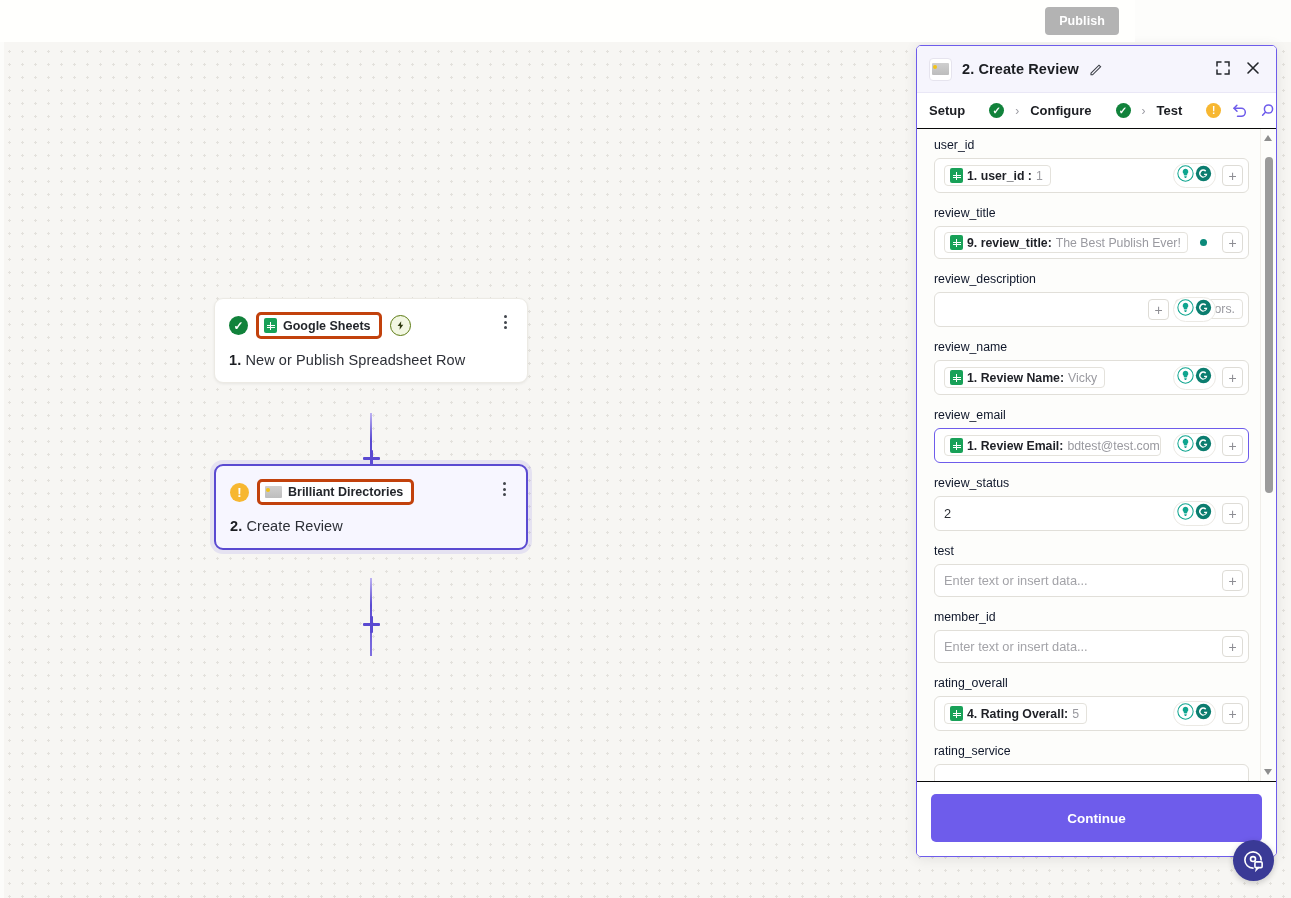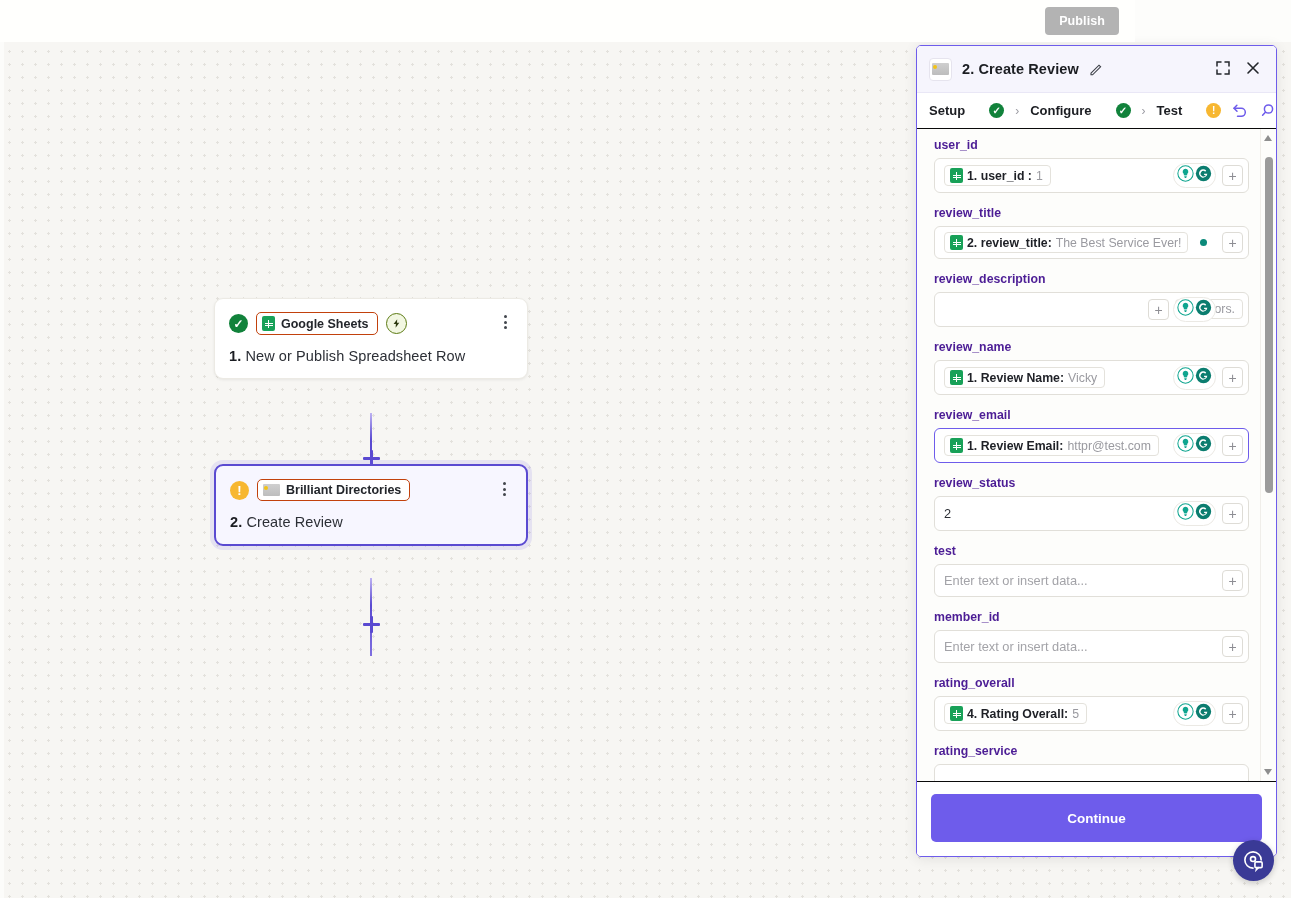--- a/index.html
+++ b/index.html
@@ -62,21 +62,21 @@
   .node-head { display: flex; align-items: center; gap: 8px; position: relative; }
   .status-circle {
     width: 19px; height: 19px; border-radius: 50%;
     display: flex; align-items: center; justify-content: center;
     color: #fff; font-size: 12px; font-weight: bold; flex: 0 0 auto;
   }
   .status-ok { background: #11823b; }
   .status-warn { background: #f7b731; color: #fff; font-size: 13px; }
   .app-chip {
     display: inline-flex; align-items: center; gap: 6px;
-    background: #ffffff; border: 1px solid #c2410c;
+    background: #ffffff; border: 3px solid #c2410c;
     border-radius: 5px; padding: 3px 8px 3px 5px;
     font-size: 12.5px; font-weight: bold; color: #23262b;
     white-space: nowrap;
   }
   .gs-icon {
     width: 13px; height: 15px; border-radius: 2px;
     background: #18a158; position: relative; flex: 0 0 auto;
   }
   .gs-icon::after {
     content: ""; position: absolute; left: 2.5px; top: 4px;
@@ -183,21 +183,21 @@
 
   
   #panel-form {
     flex: 1 1 auto; position: relative;
     background: #fdfdfb;
     border-bottom: 1px solid #0a0a0a;
     overflow: hidden;
   }
   #form-inner { padding: 9px 27px 8px 17px; }
   .field { margin-bottom: 13px; }
-  .field-label { font-size: 12.3px; font-weight: bold; color: #4c1d95; margin-bottom: 6px; }
+  .field-label { font-size: 12.3px; font-weight: normal; color: #0f172a; margin-bottom: 6px; }
   .field-box {
     background: #ffffff;
     border: 1px solid #e1dfd9;
     border-radius: 6px;
     min-height: 33px;
     display: flex; align-items: center;
     padding: 4px 5px 4px 9px;
     position: relative;
     gap: 6px;
   }
@@ -406,22 +406,22 @@
                 </svg></span>
             </span>
             <span class="add-btn">+</span>
           </div>
         </div>
         <div class="field">
           <div class="field-label">review_title</div>
           <div class="field-box">
             <span class="token">
               <span class="gs-icon"></span>
-              <span class="tk-label">2. review_title:</span>
-              <span class="tk-value">The Best Service Ever!</span>
+              <span class="tk-label">9. review_title:</span>
+              <span class="tk-value">The Best Publish Ever!</span>
             </span>
             <span class="spacer"></span>
             <span class="gr-dot"></span>
             <span class="add-btn">+</span>
           </div>
         </div>
         <div class="field">
           <div class="field-label">review_description</div>
           <div class="field-box tall">
             <span class="spacer"></span>
@@ -466,21 +466,21 @@
             </span>
             <span class="add-btn">+</span>
           </div>
         </div>
         <div class="field">
           <div class="field-label">review_email</div>
           <div class="field-box focused">
             <span class="token">
               <span class="gs-icon"></span>
               <span class="tk-label">1. Review Email:</span>
-              <span class="tk-value">httpr@test.com</span>
+              <span class="tk-value">bdtest@test.com</span>
             </span>
             <span class="spacer"></span>
             <span class="gr-group ">
               <span><svg width="17" height="17" viewBox="0 0 20 20">
                   <circle cx="10" cy="10" r="9" fill="#ffffff" stroke="#0fa58f" stroke-width="1.2"></circle>
                   <path d="M10 4.4a3.4 3.4 0 0 0-2 6.1v1.6h4v-1.6a3.4 3.4 0 0 0-2-6.1z" fill="#0fa58f"></path>
                   <rect x="8.4" y="12.6" width="3.2" height="1.1" rx=".5" fill="#0fa58f"></rect>
                   <rect x="8.8" y="14.2" width="2.4" height="1" rx=".5" fill="#0fa58f"></rect>
                 </svg></span>
               <span><svg width="17" height="17" viewBox="0 0 20 20">

